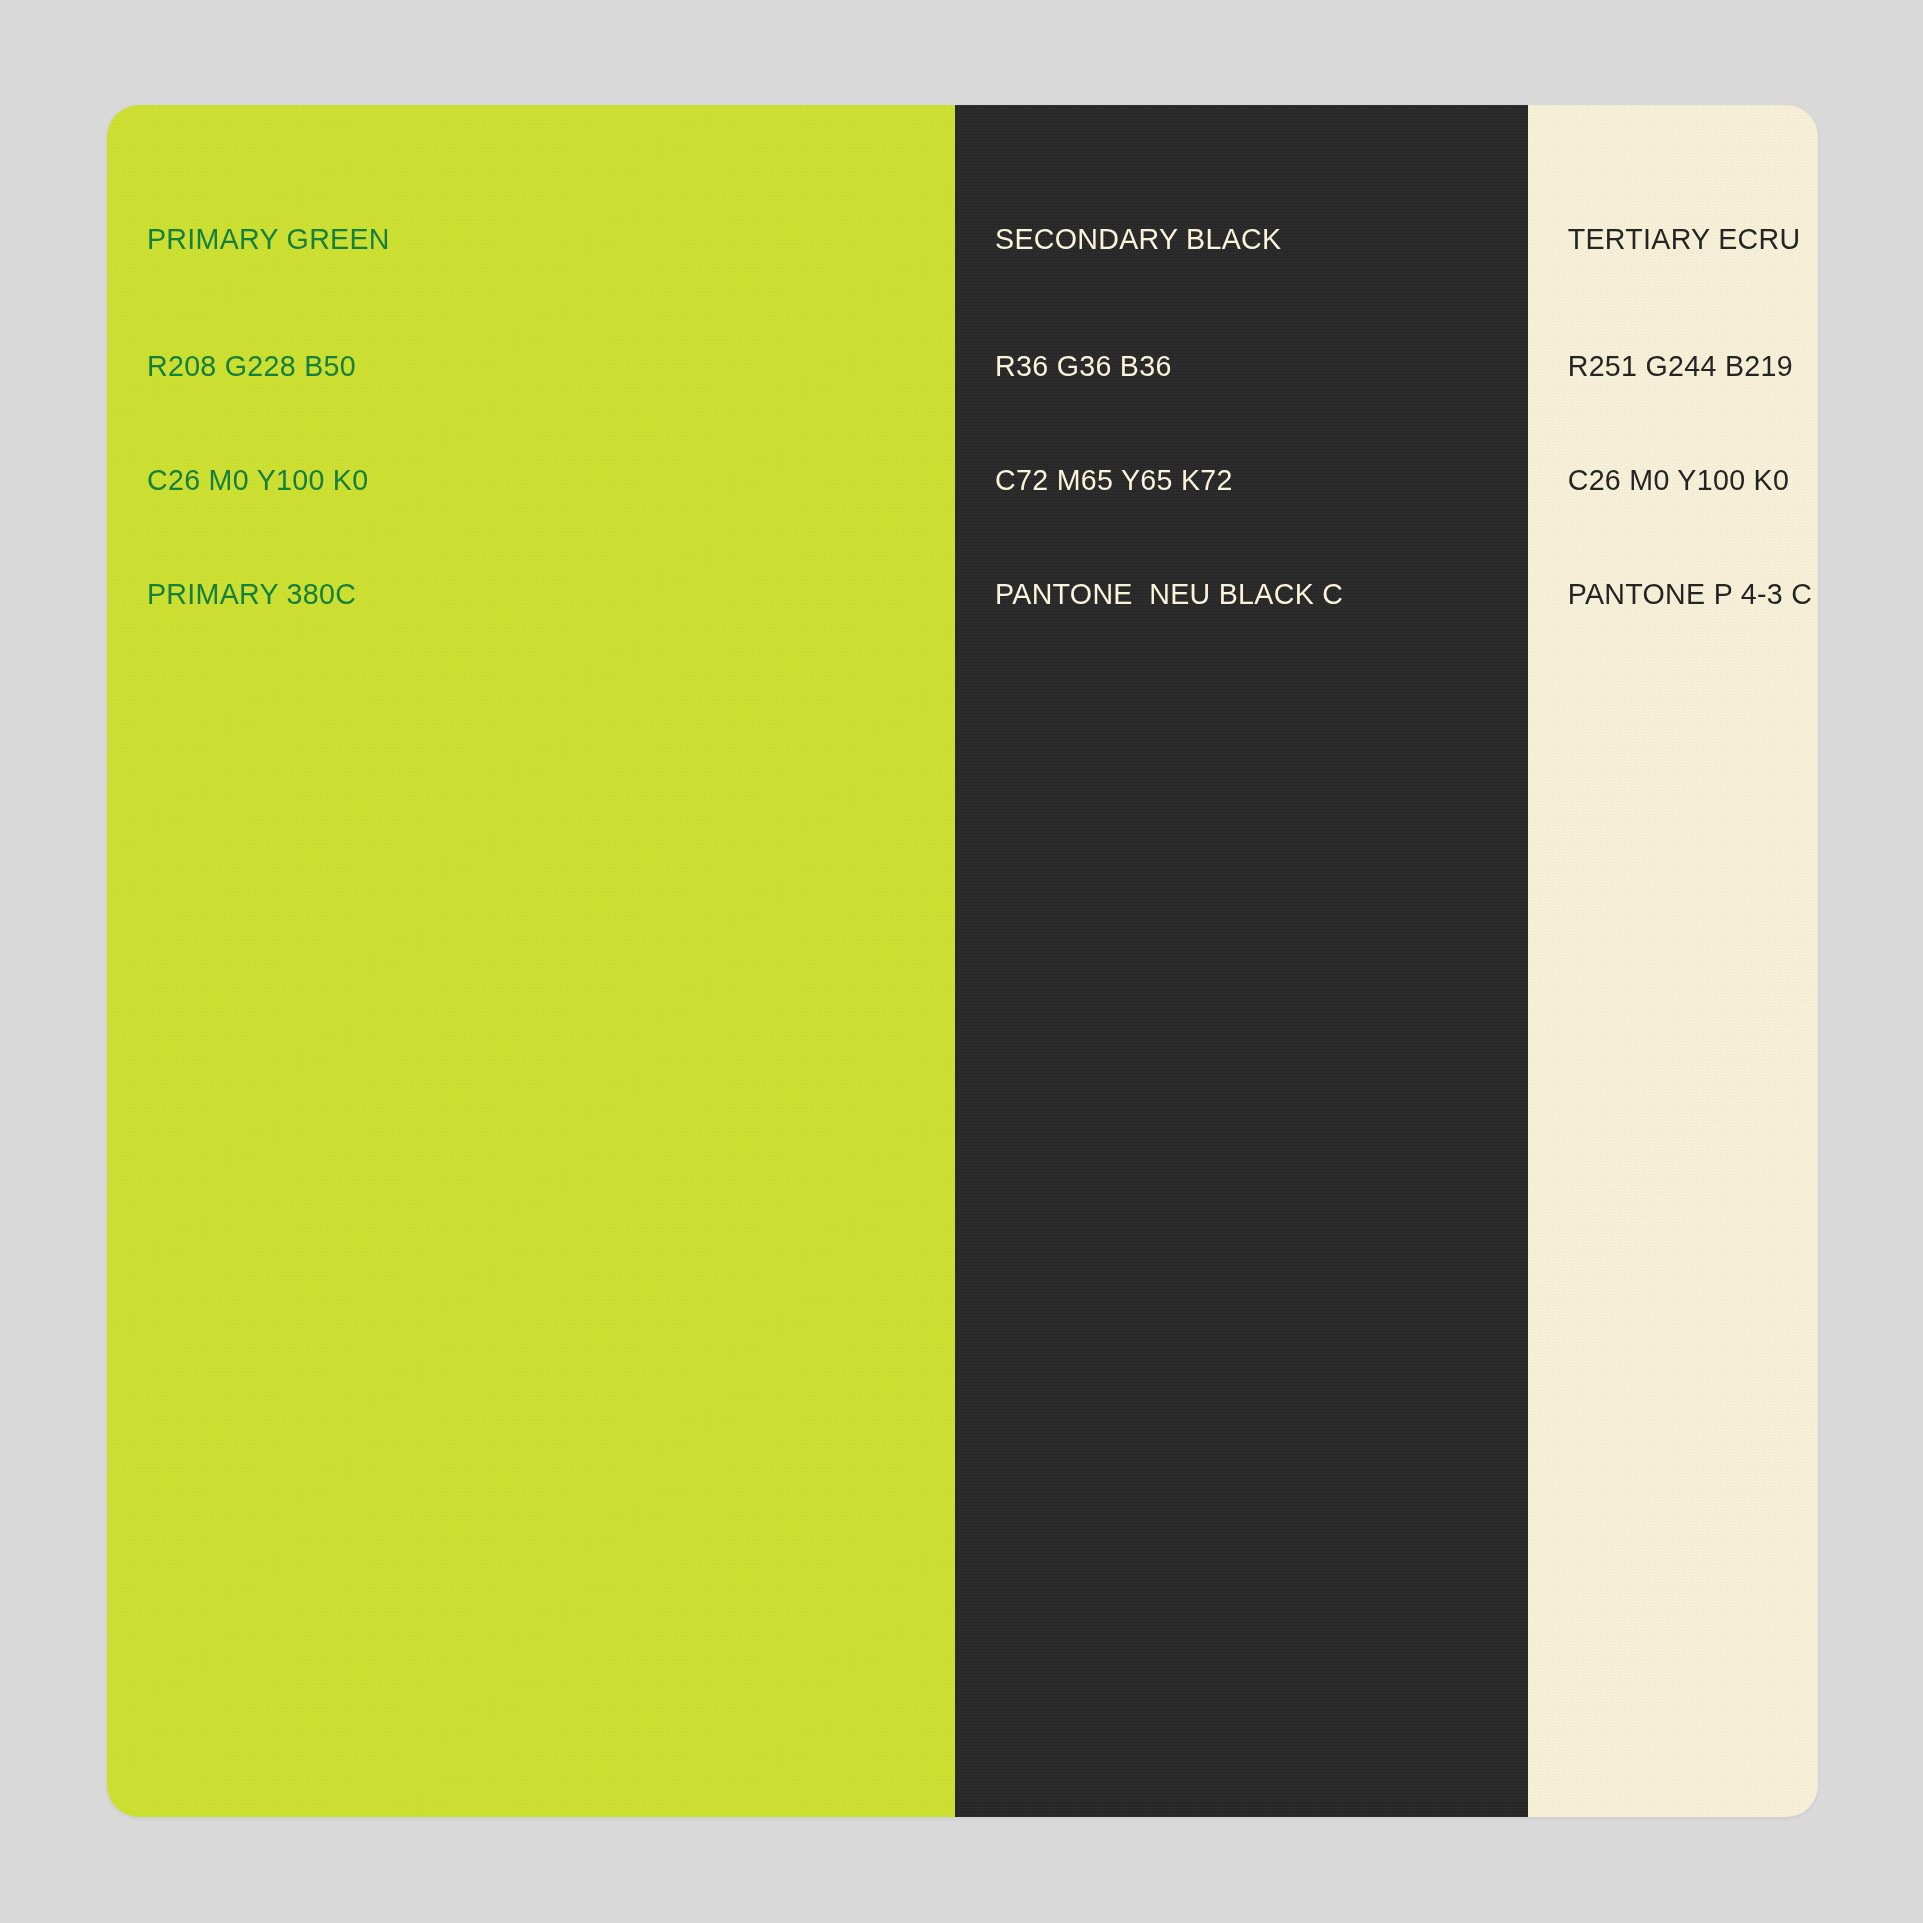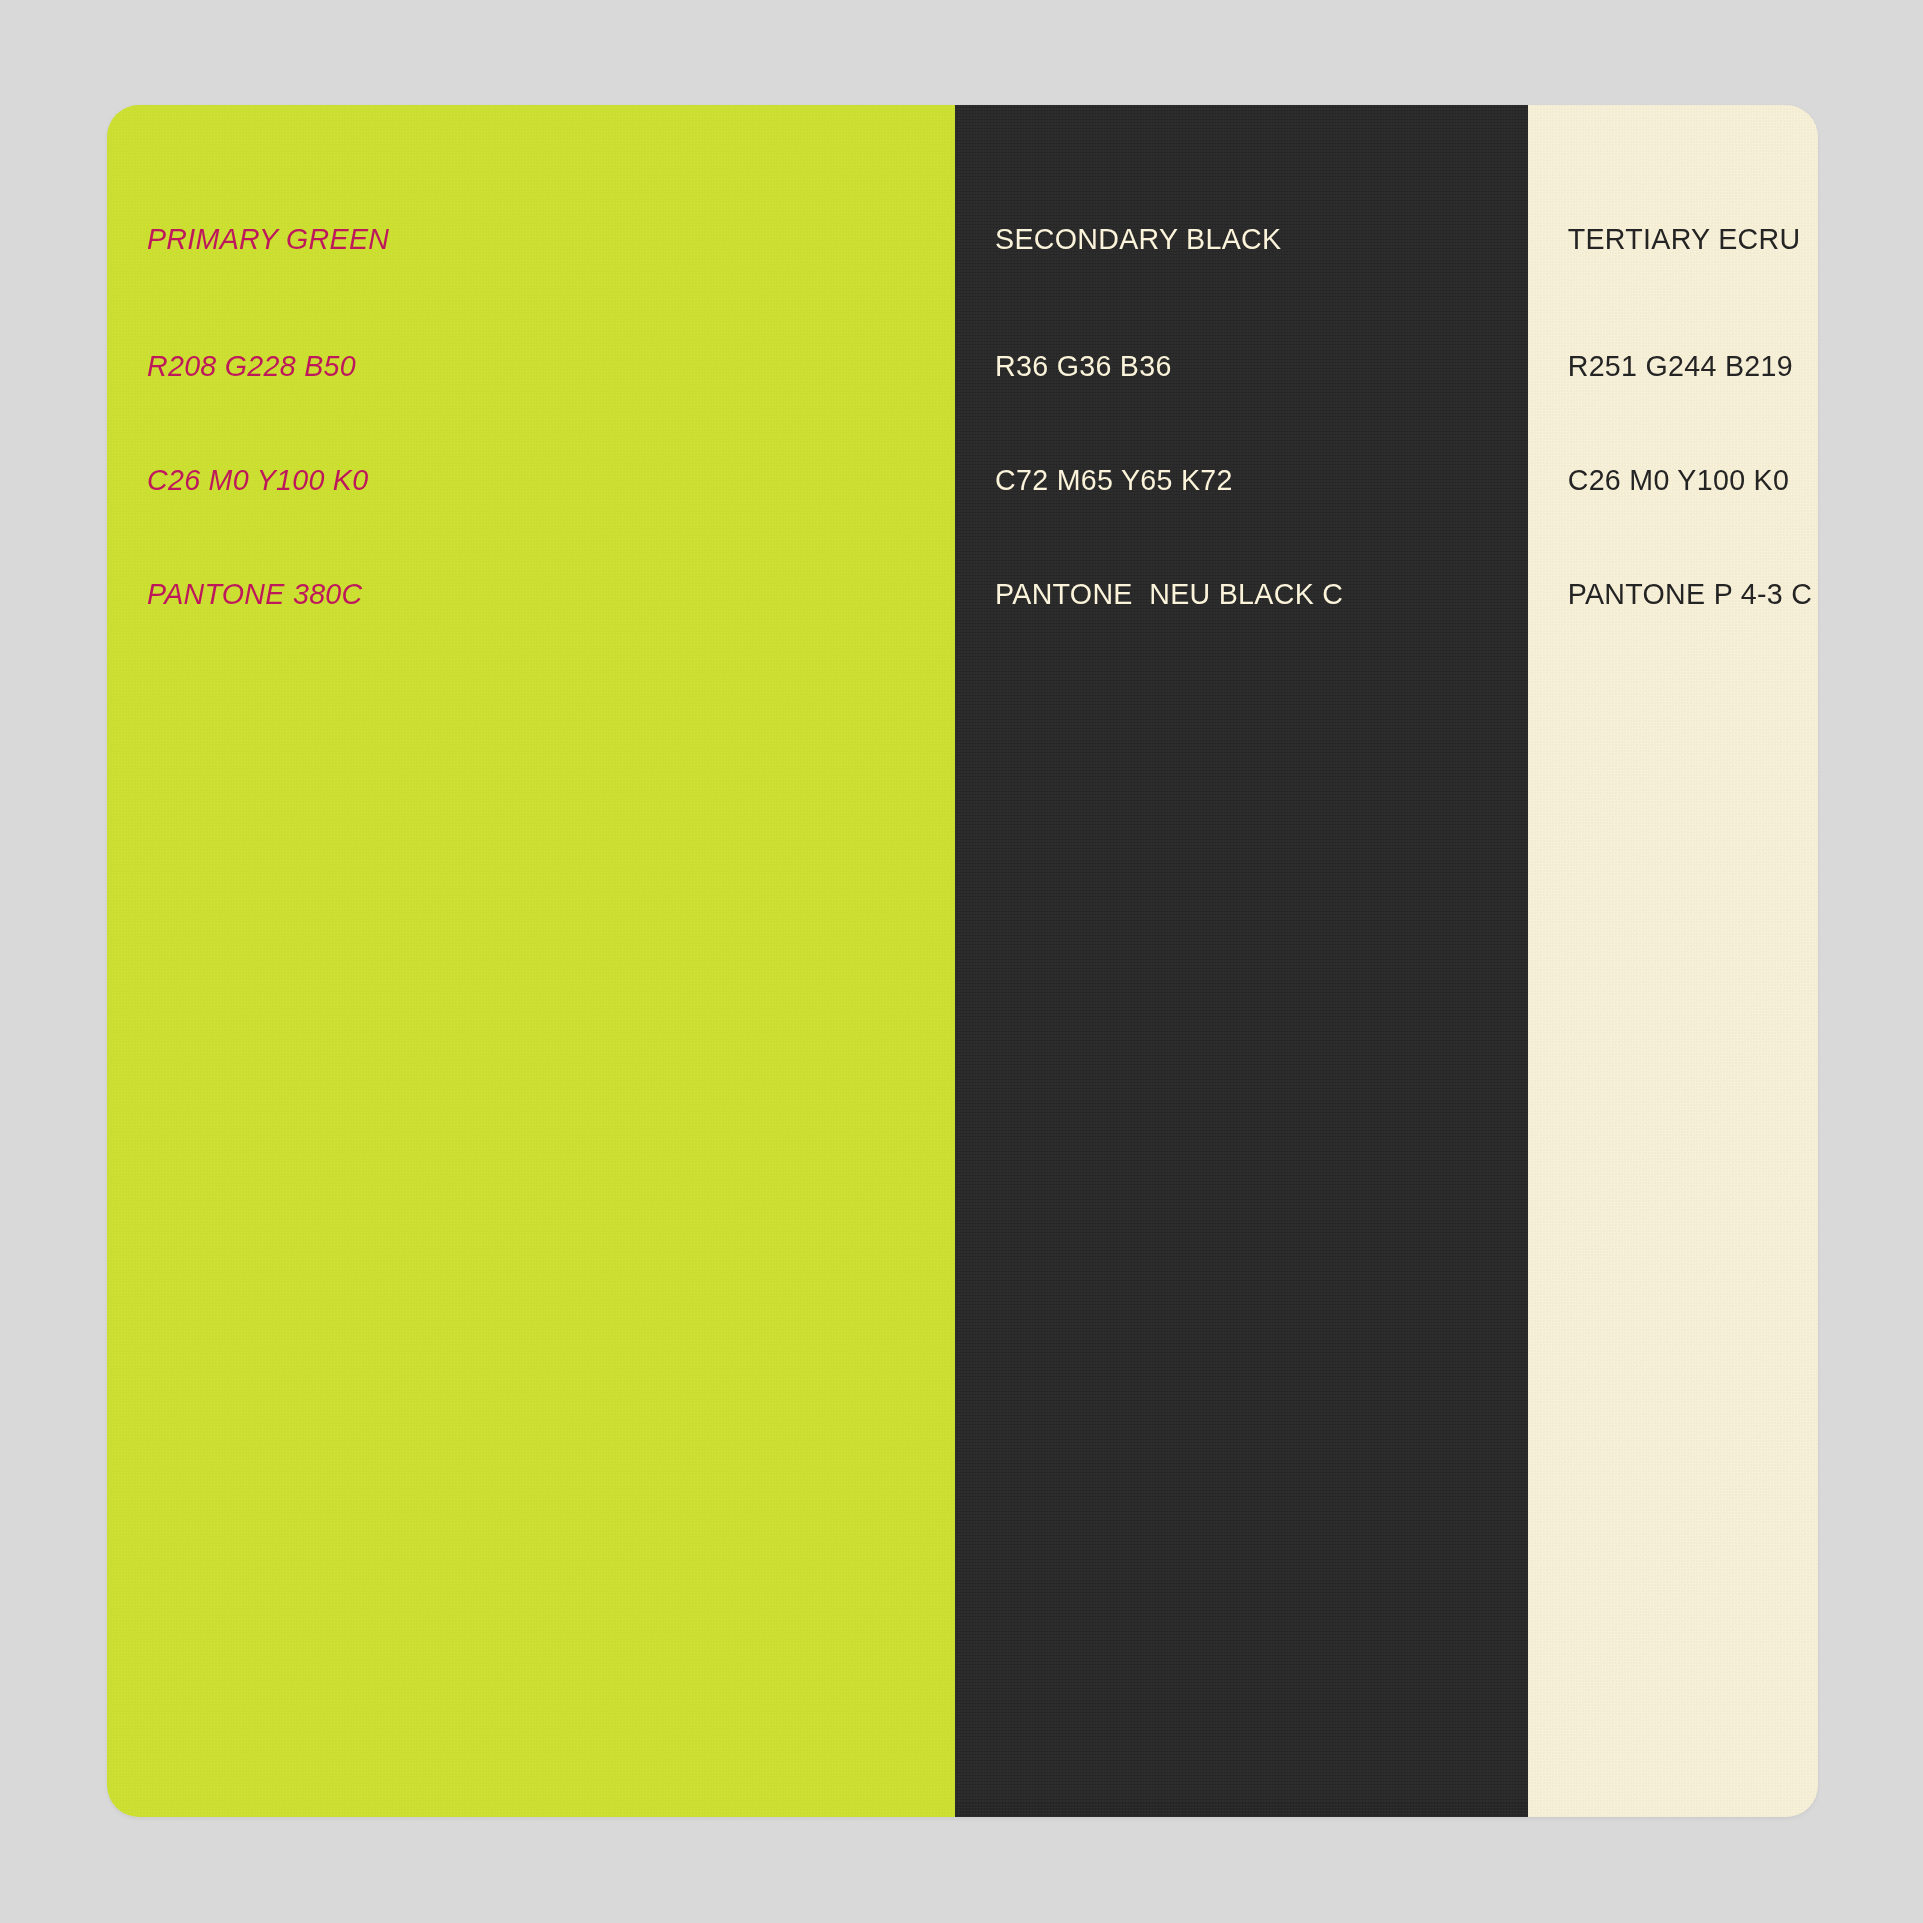--- a/index.html
+++ b/index.html
@@ -97,25 +97,25 @@
     top: 28px;
   }
 </style>
 </head>
 <body>
 
 <div id="palette-card">
 
   <div class="swatch swatch-green" style="background:#d0e432;">
     <div class="grain"></div>
-    <div class="info" style="color:#be185d;font-style:italic;">
+    <div class="info" style="color:#15803d;">
       <span class="title">PRIMARY GREEN</span>
       <span class="spec">R208 G228 B50</span>
       <span class="spec">C26 M0 Y100 K0</span>
-      <span class="spec">PANTONE 380C</span>
+      <span class="spec">PRIMARY 380C</span>
     </div>
   </div>
 
   <div class="swatch swatch-black" style="background:#242424;">
     <div class="grain-light"></div>
     <div class="info" style="color:#fbf4db;">
       <span class="title">SECONDARY BLACK</span>
       <span class="spec">R36 G36 B36</span>
       <span class="spec">C72 M65 Y65 K72</span>
       <span class="spec">PANTONE  NEU BLACK C</span>

